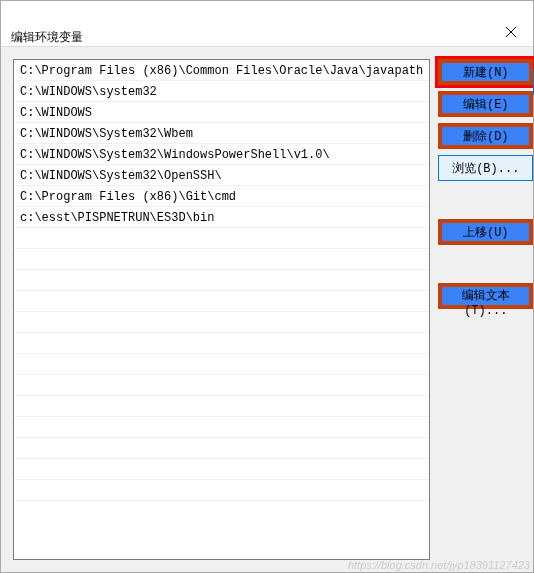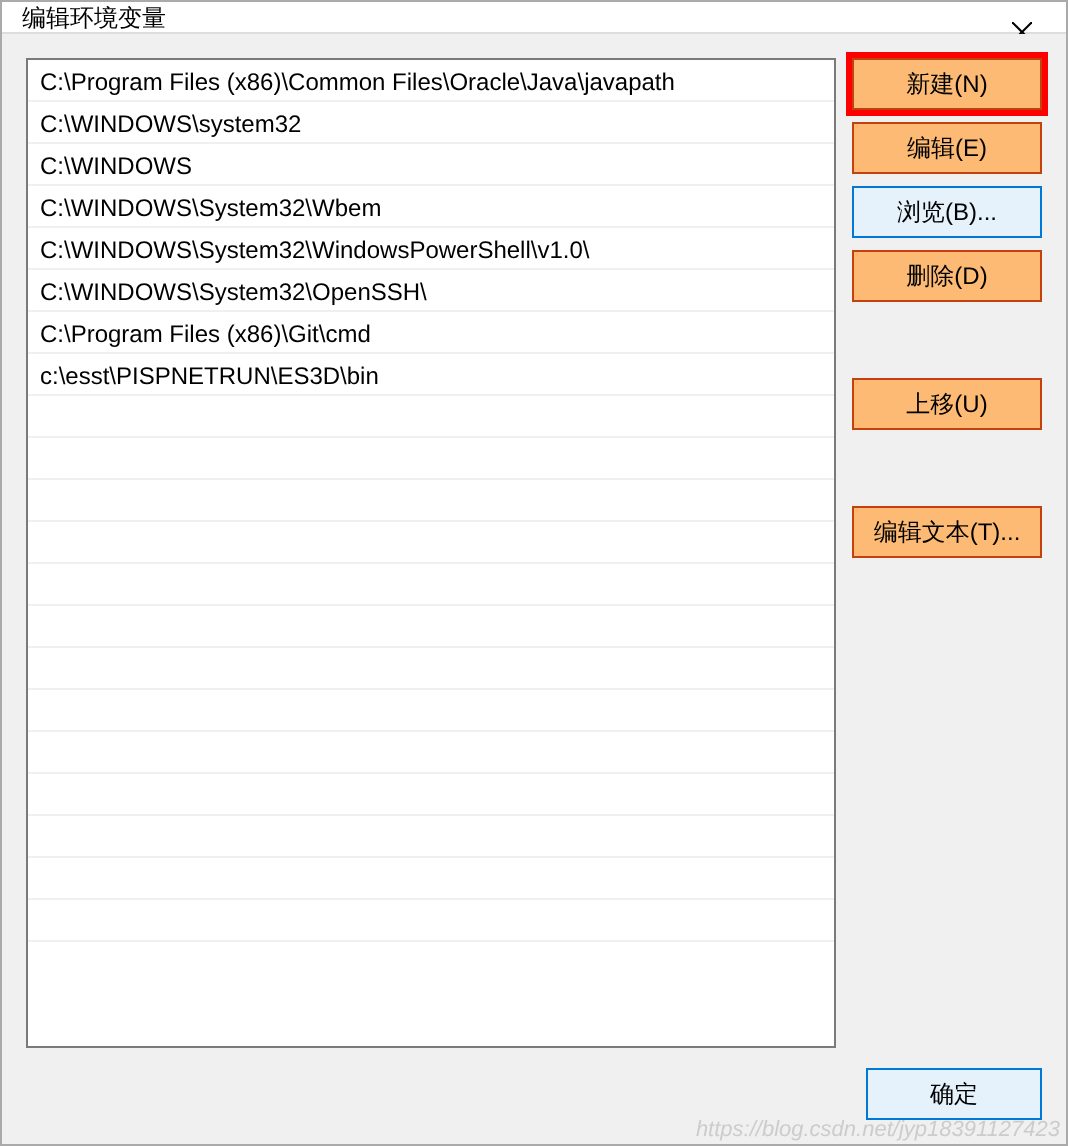--- a/index.html
+++ b/index.html
@@ -13,41 +13,42 @@
     }
     .dialog {
       width: 534px;
       height: 573px;
       border: 1px solid #aaa;
       background: #f0f0f0;
       display: flex;
       flex-direction: column;
     }
     .titlebar {
-      height: 16px;
+      height: 46px;
       background: #fff;
       border-bottom: 1px solid #ddd;
       display: flex;
-      align-items: flex-start;
+      align-items: flex-end;
       justify-content: space-between;
       padding-left: 10px;
     }
     .titlebar-title { font-size: 12px; color: #000; }
     .close-btn {
       width: 45px; height: 29px;
       display: flex; align-items: center; justify-content: center;
       cursor: pointer;
     }
     .close-btn svg { width: 10px; height: 10px; }
     .content {
       flex: 1;
       padding: 12px;
       display: flex;
-      flex-direction: column;
+      flex-direction: row;
       background: #f0f0f0;
+      font-family: Liberation Mono, monospace;
     }
     .main-row {
       flex: 1;
       display: flex;
       gap: 8px;
     }
     .listbox {
       flex: 1;
       background: #fff;
       border: 1px solid #7a7a7a;
@@ -63,22 +64,22 @@
       white-space: nowrap;
     }
     .sidebar {
       width: 95px;
       display: flex;
       flex-direction: column;
       gap: 6px;
     }
     .btn {
       height: 26px;
-      background: #fdba74;
-      border: 1px solid #c2410c;
+      background: #3b82f6;
+      border: 4px solid #c2410c;
       font-size: 12px;
       cursor: pointer;
       color: #000;
       font-family: inherit;
     }
     .btn-highlight-blue {
       background: #e5f1fb;
       border: 1px solid #0078d7;
     }
     .btn-highlight-red {
@@ -138,22 +139,22 @@
           <div class="list-item"></div>
           <div class="list-item"></div>
           <div class="list-item"></div>
           <div class="list-item"></div>
           <div class="list-item"></div>
           <div class="list-item"></div>
         </div>
       <div class="sidebar">
         <button class="btn btn-highlight-red">新建(N)</button>
         <button class="btn">编辑(E)</button>
+        <button class="btn">删除(D)</button>
         <button class="btn btn-highlight-blue">浏览(B)...</button>
-        <button class="btn">删除(D)</button>
         <div class="spacer"></div>
         <button class="btn">上移(U)</button>
         <div class="spacer"></div>
         <button class="btn">编辑文本(T)...</button>
       </div>
     </div>
     <div class="bottom-row">
       <button class="btn btn-highlight-blue">确定</button>
     </div>
   </div>

